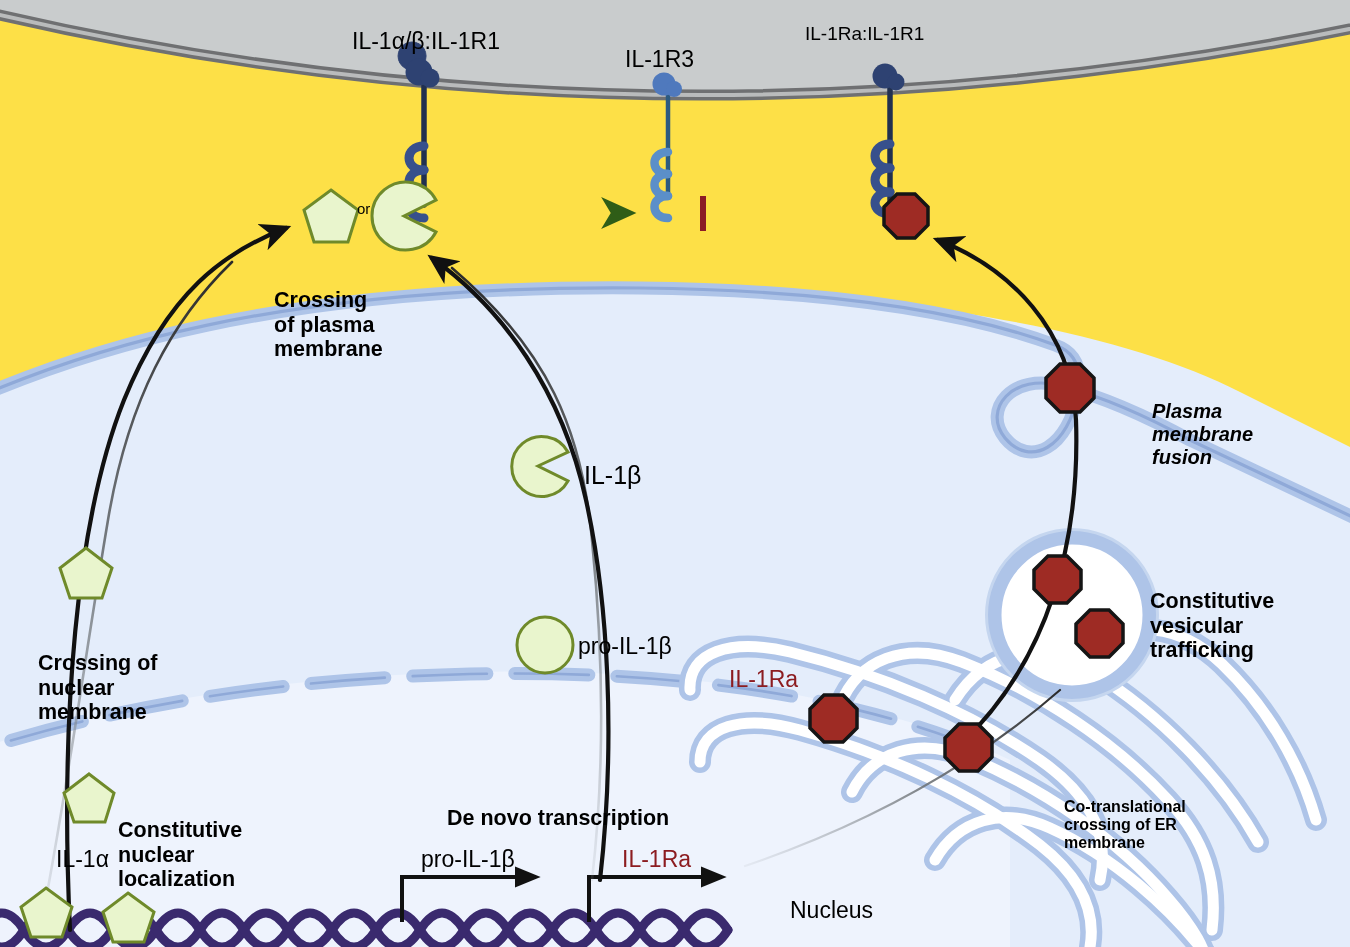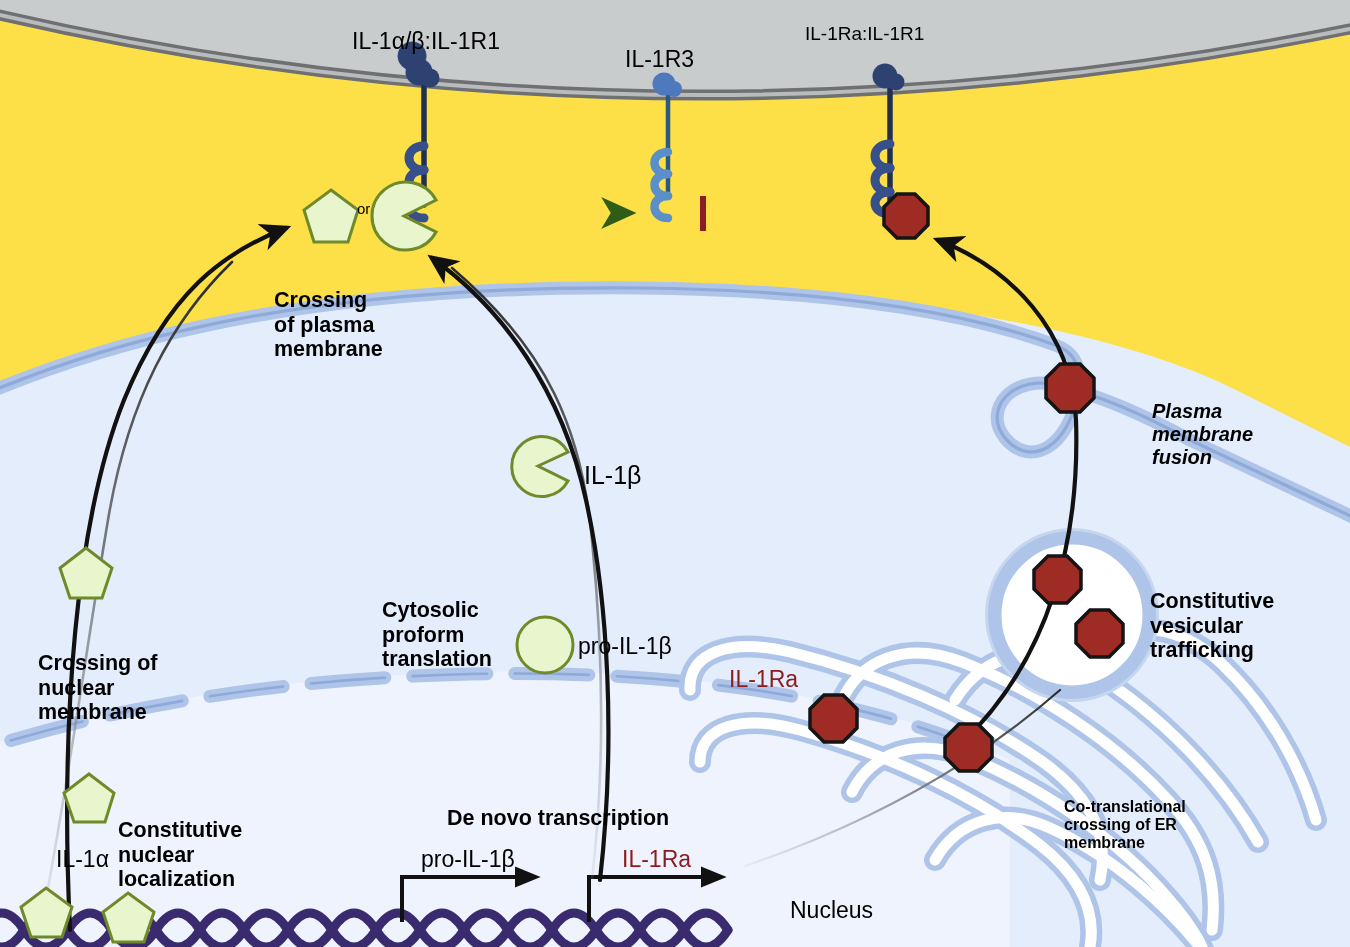--- a/index.html
+++ b/index.html
@@ -293,25 +293,20 @@
   <div class="lbl" style="left:357px;top:200px;font-size:15px;">or</div>
 
   <div class="lbl bold ctr" style="left:274px;top:288px;width:140px;font-size:21.5px;">
     <div>Crossing</div>
     <div>of plasma</div>
     <div>membrane</div>
   </div>
 
   <div class="lbl" style="left:584px;top:461px;font-size:25px;">IL-1β</div>
 
-  <div class="lbl bold ctr" style="left:382px;top:598px;width:138px;font-size:21.5px;">
-    <div>Cytosolic</div>
-    <div>proform</div>
-    <div>translation</div>
-  </div>
   <div class="lbl" style="left:578px;top:633px;font-size:23px;">pro-IL-1β</div>
 
   <div class="lbl bold ctr" style="left:38px;top:640px;width:146px;font-size:21.5px;margin-top:11px;">
     <div>Crossing of</div>
     <div>nuclear</div>
     <div>membrane</div>
   </div>
 
   <div class="lbl" style="left:56px;top:846px;font-size:23px;">IL-1α</div>
 

